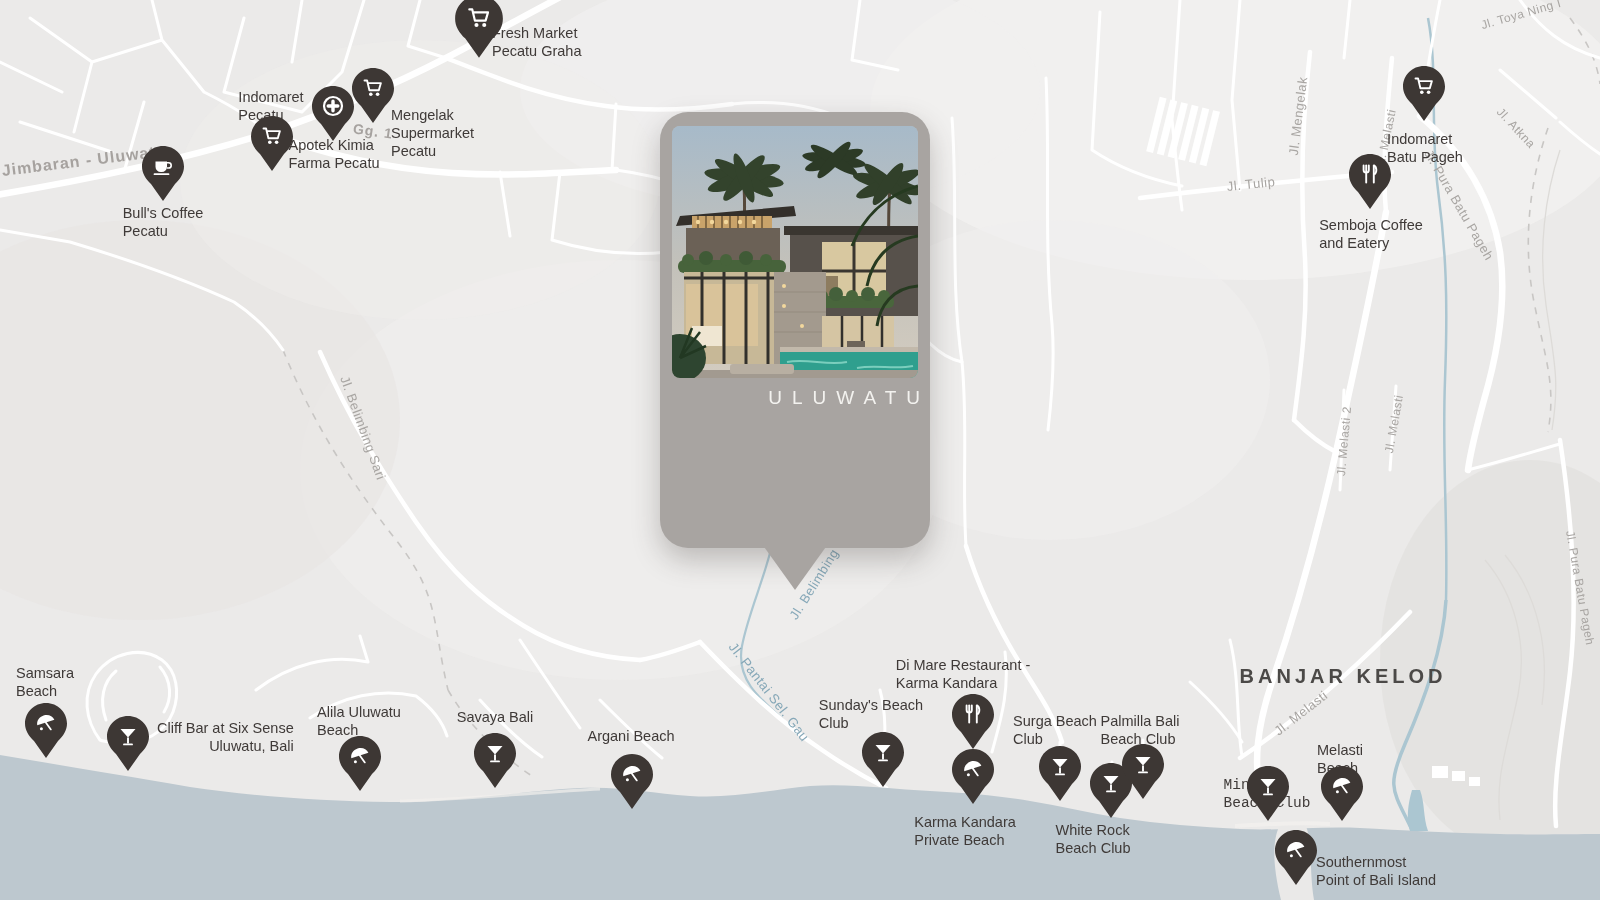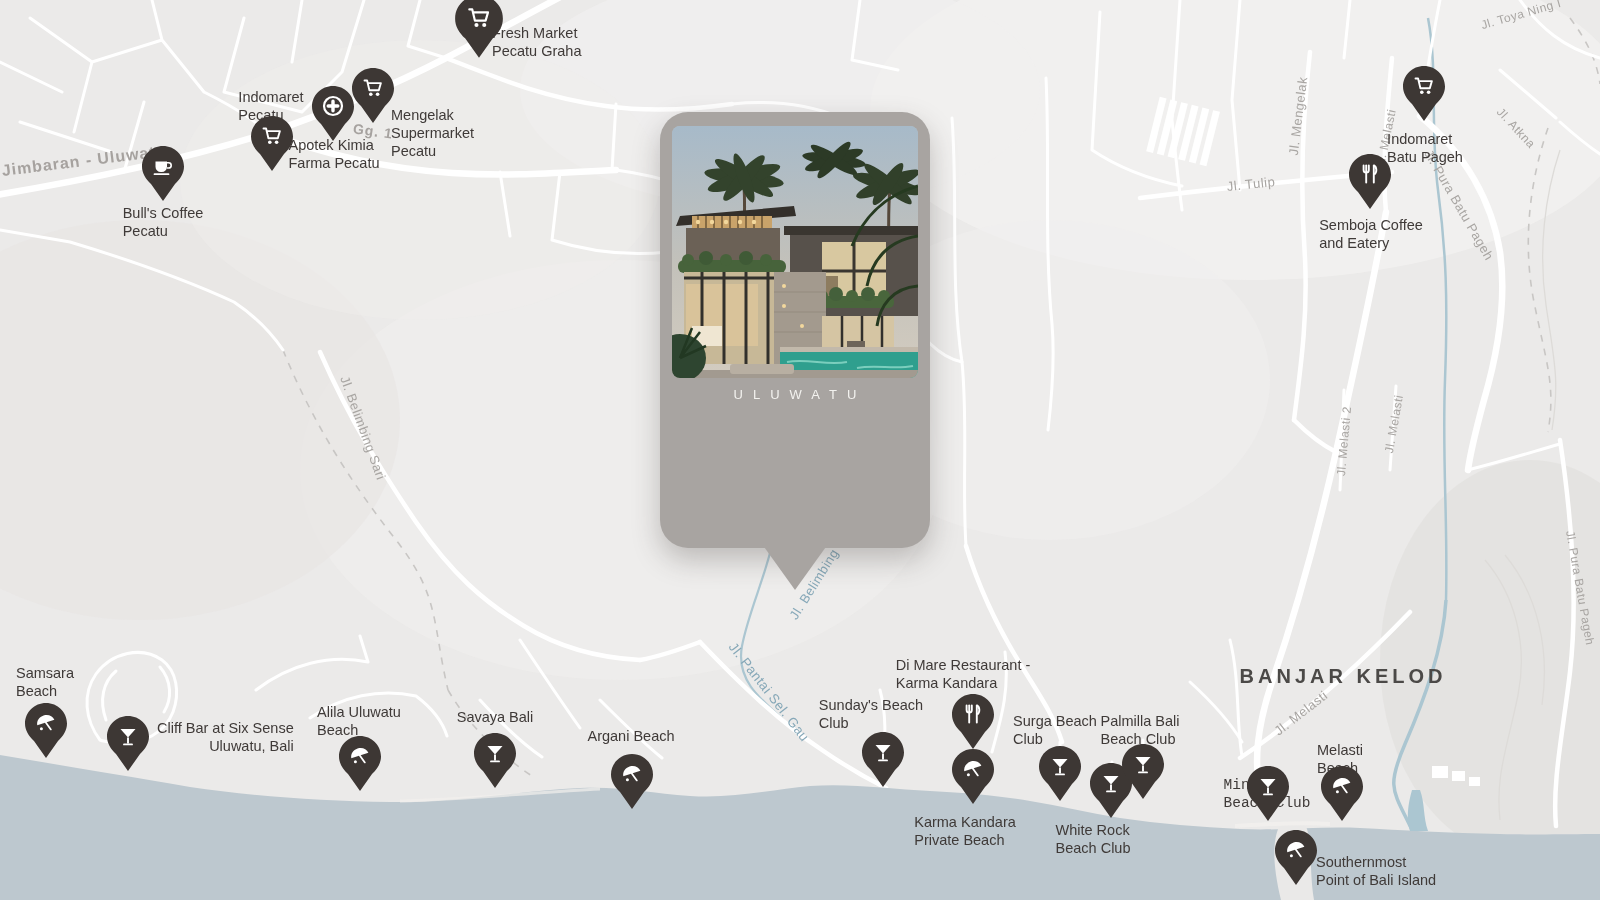--- a/index.html
+++ b/index.html
@@ -19,21 +19,21 @@
   .pin svg{display:block;width:42px;height:56px;}
   .pin-body{fill:#3d3734;}
   .area-label{position:absolute;z-index:10;font-weight:700;font-size:20px;letter-spacing:4px;
               color:#4b4947;transform:translate(-50%,-50%);white-space:pre;}
   .card{position:absolute;left:660px;top:112px;width:270px;height:436px;z-index:50;
         background:#a8a4a1;border-radius:28px;box-shadow:0 12px 28px rgba(60,55,50,.28);}
   .photo{margin:14px 12px 0 12px;height:252px;border-radius:8px;overflow:hidden;background:#b3bdc6;}
   .photo svg{display:block;}
   .brand{margin-top:26px;text-align:center;color:#fbfaf8;font-size:66px;line-height:70px;
          font-weight:400;letter-spacing:8px;text-indent:8px;font-family:"Liberation Sans",sans-serif;}
-  .brand-sub{margin-top:9px;text-align:center;color:#f3f2ef;font-size:13px;letter-spacing:10px;text-indent:10px;}
+  .brand-sub{margin-top:9px;text-align:right;color:#f3f2ef;font-size:19px;letter-spacing:10px;text-indent:10px;}
   .card-pointer{position:absolute;left:50%;bottom:-42px;transform:translateX(-50%);
                 width:0;height:0;border-left:33px solid transparent;border-right:33px solid transparent;
                 border-top:46px solid #a8a4a1;}
 </style>
 </head>
 <body>
 
 <div class="stage">
 
   <svg class="base" width="1600" height="900" viewBox="0 0 1600 900">

